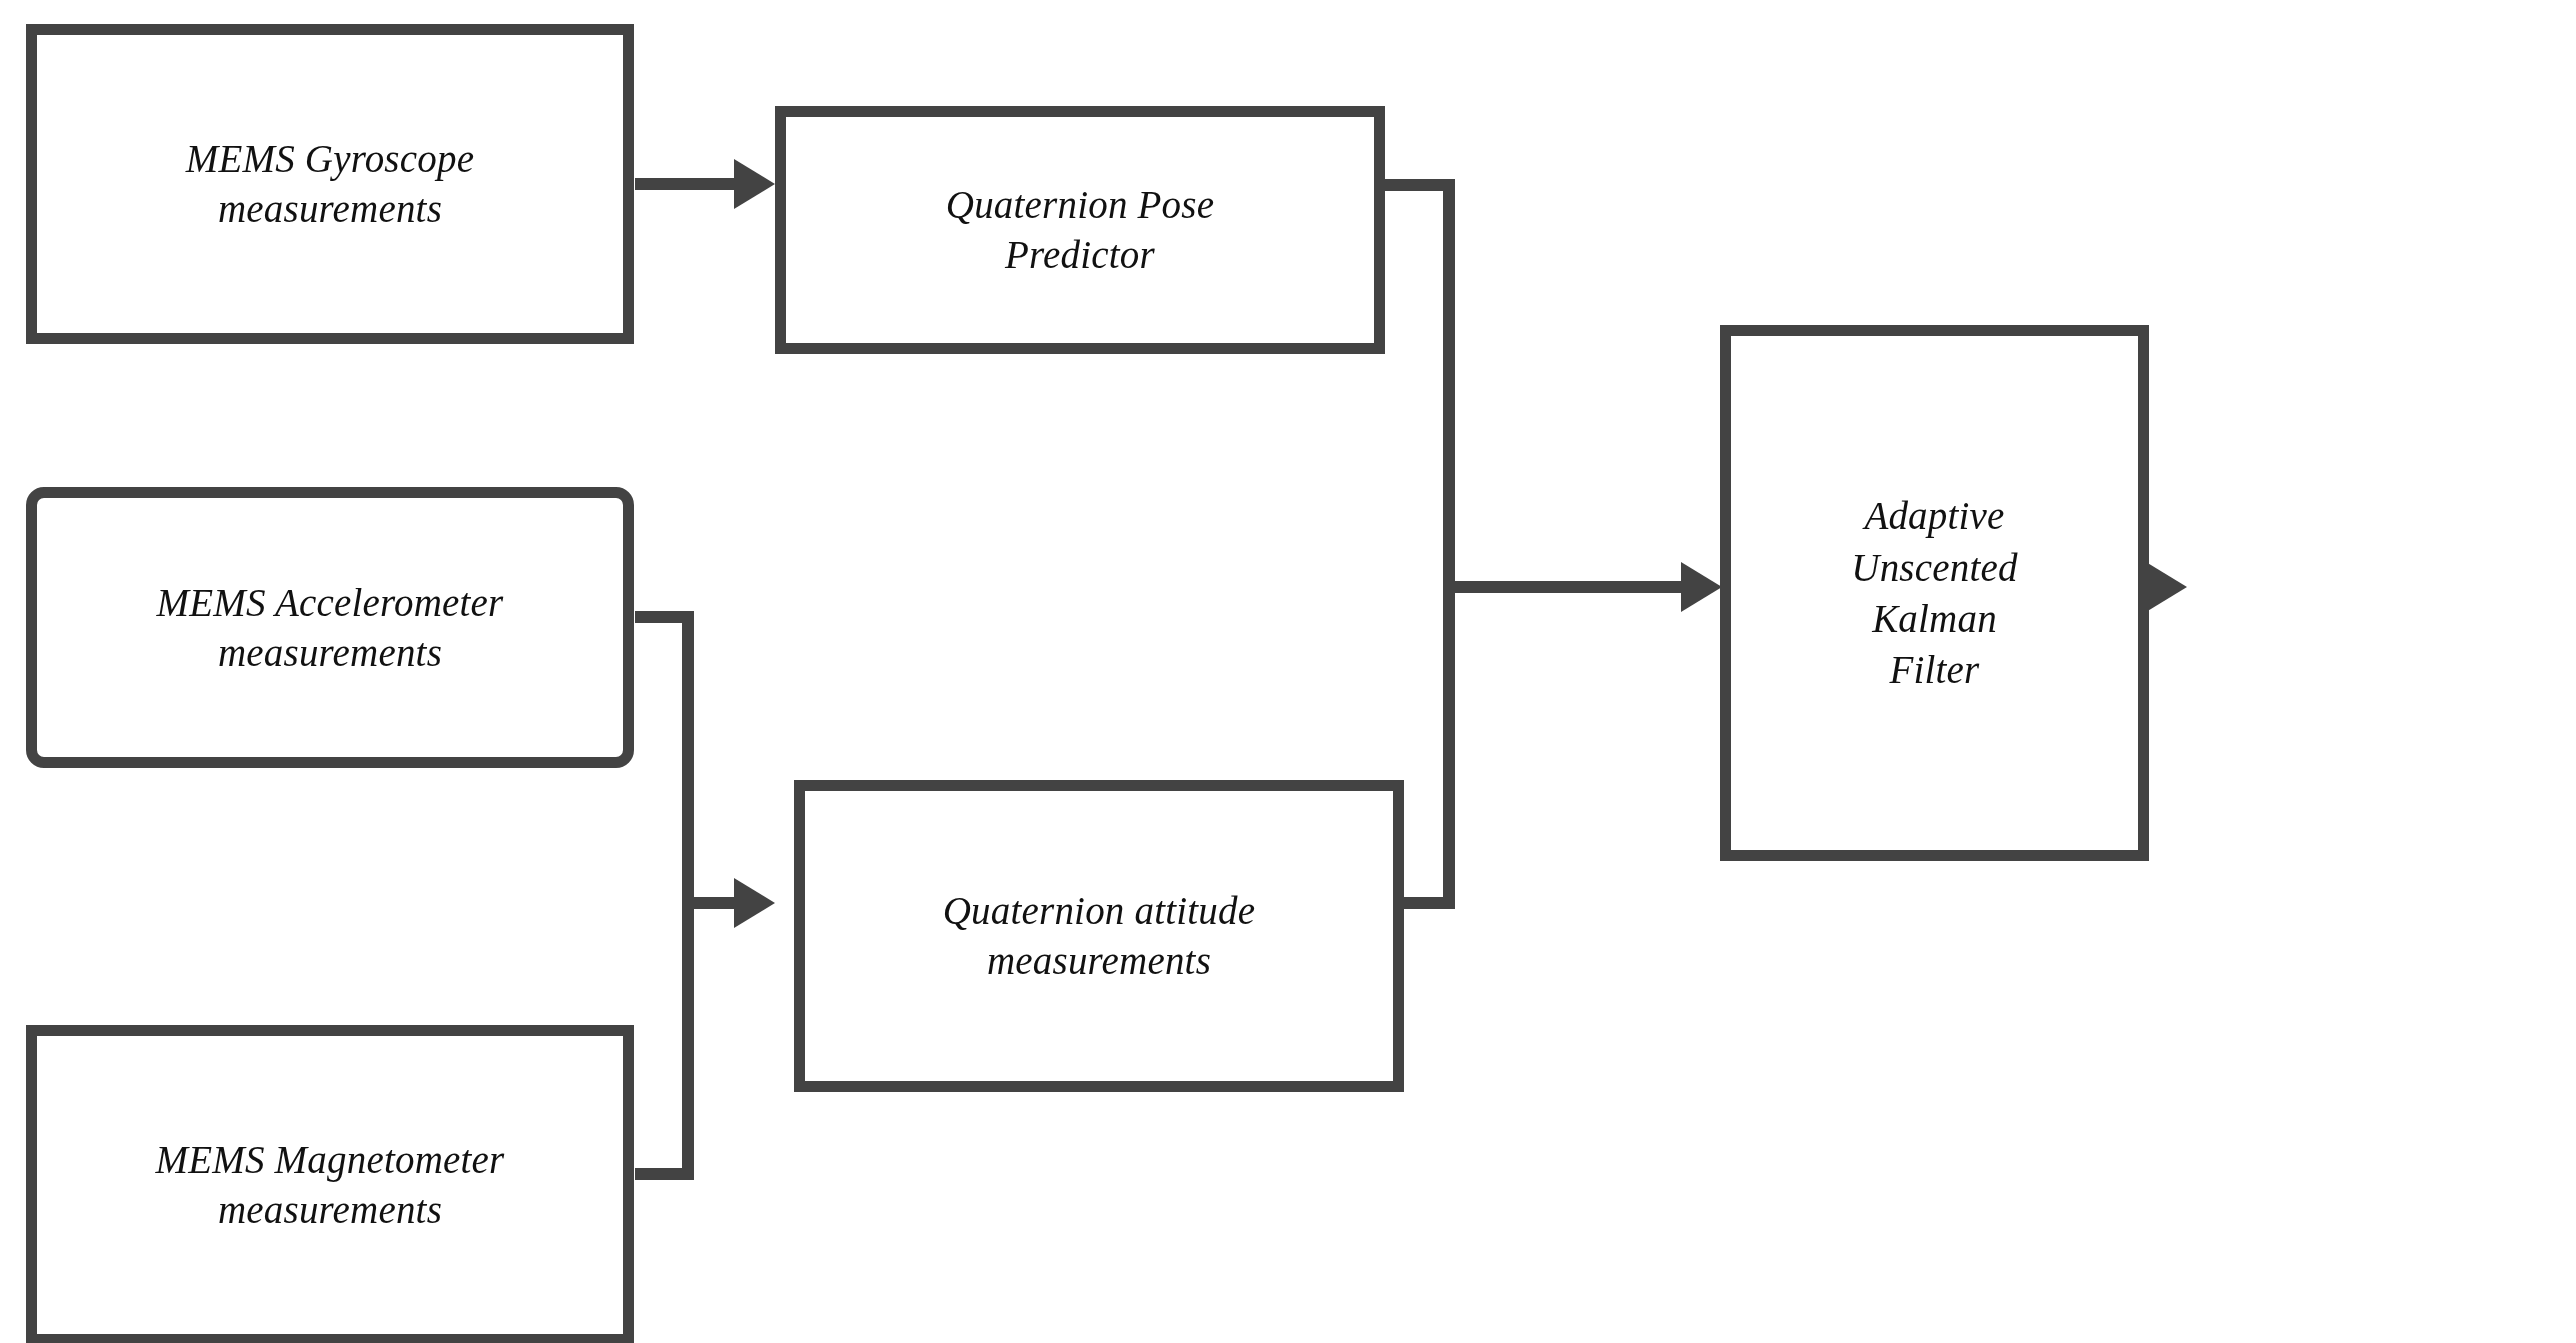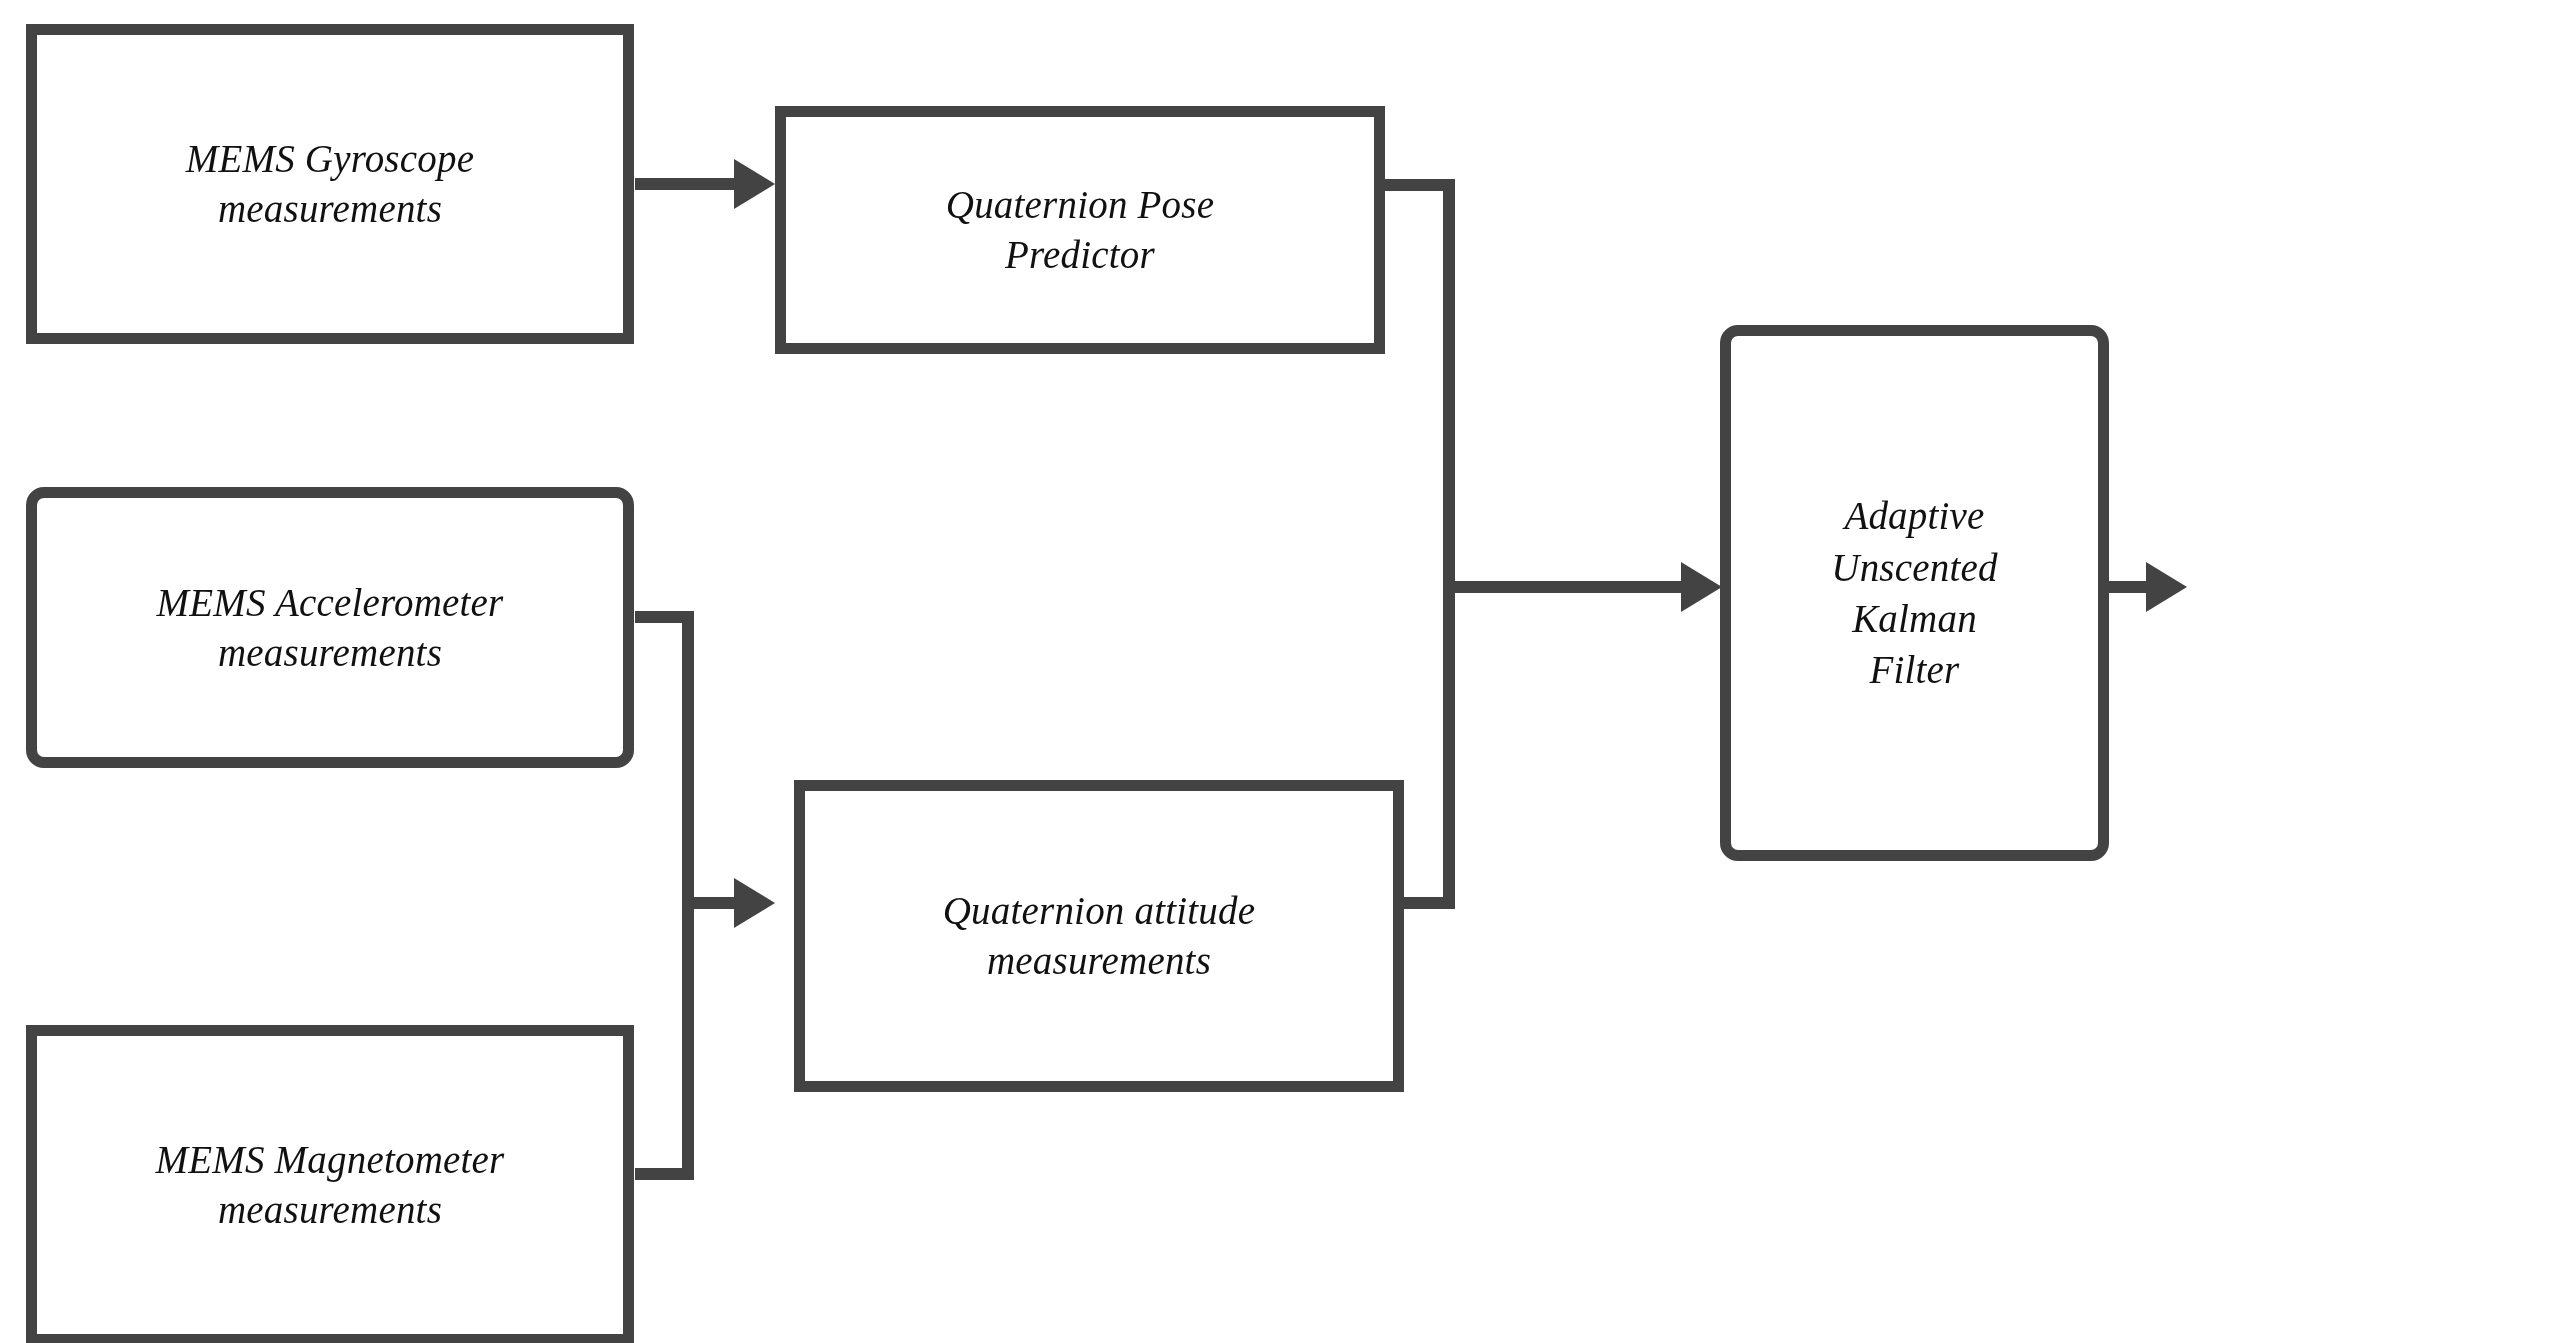--- a/index.html
+++ b/index.html
@@ -58,21 +58,21 @@
     border-bottom: 25px solid transparent;
     border-left: 41px solid #434343;
     z-index: 2;
   }
   
   #node-gyro      { left: 26px;   top: 24px;   width: 608px; height: 320px; }
   #node-accel     { left: 26px;   top: 487px;  width: 608px; height: 281px; border-radius: 18px; }
   #node-magn      { left: 26px;   top: 1025px; width: 608px; height: 320px; }
   #node-qpp       { left: 775px;  top: 60px;   width: 610px; height: 248px; margin-top: 46px; }
   #node-qam       { left: 794px;  top: 780px;  width: 610px; height: 312px; }
-  #node-aukf      { left: 1720px; top: 325px;  width: 389px; height: 536px; border-radius: 18px; }
+  #node-aukf      { left: 1720px; top: 325px;  width: 429px; height: 536px; }
   #node-out       { left: 2188px; top: 376px;  width: 360px; height: 433px; }
 
   
   
   #edge-gyro-qpp-line   { left: 635px; top: 178px; width: 107px; }
   #edge-gyro-qpp-arrow  { left: 734px; top: 159px; }
 
   
   #edge-accel-stub      { left: 635px; top: 611px; width: 59px; }
   

